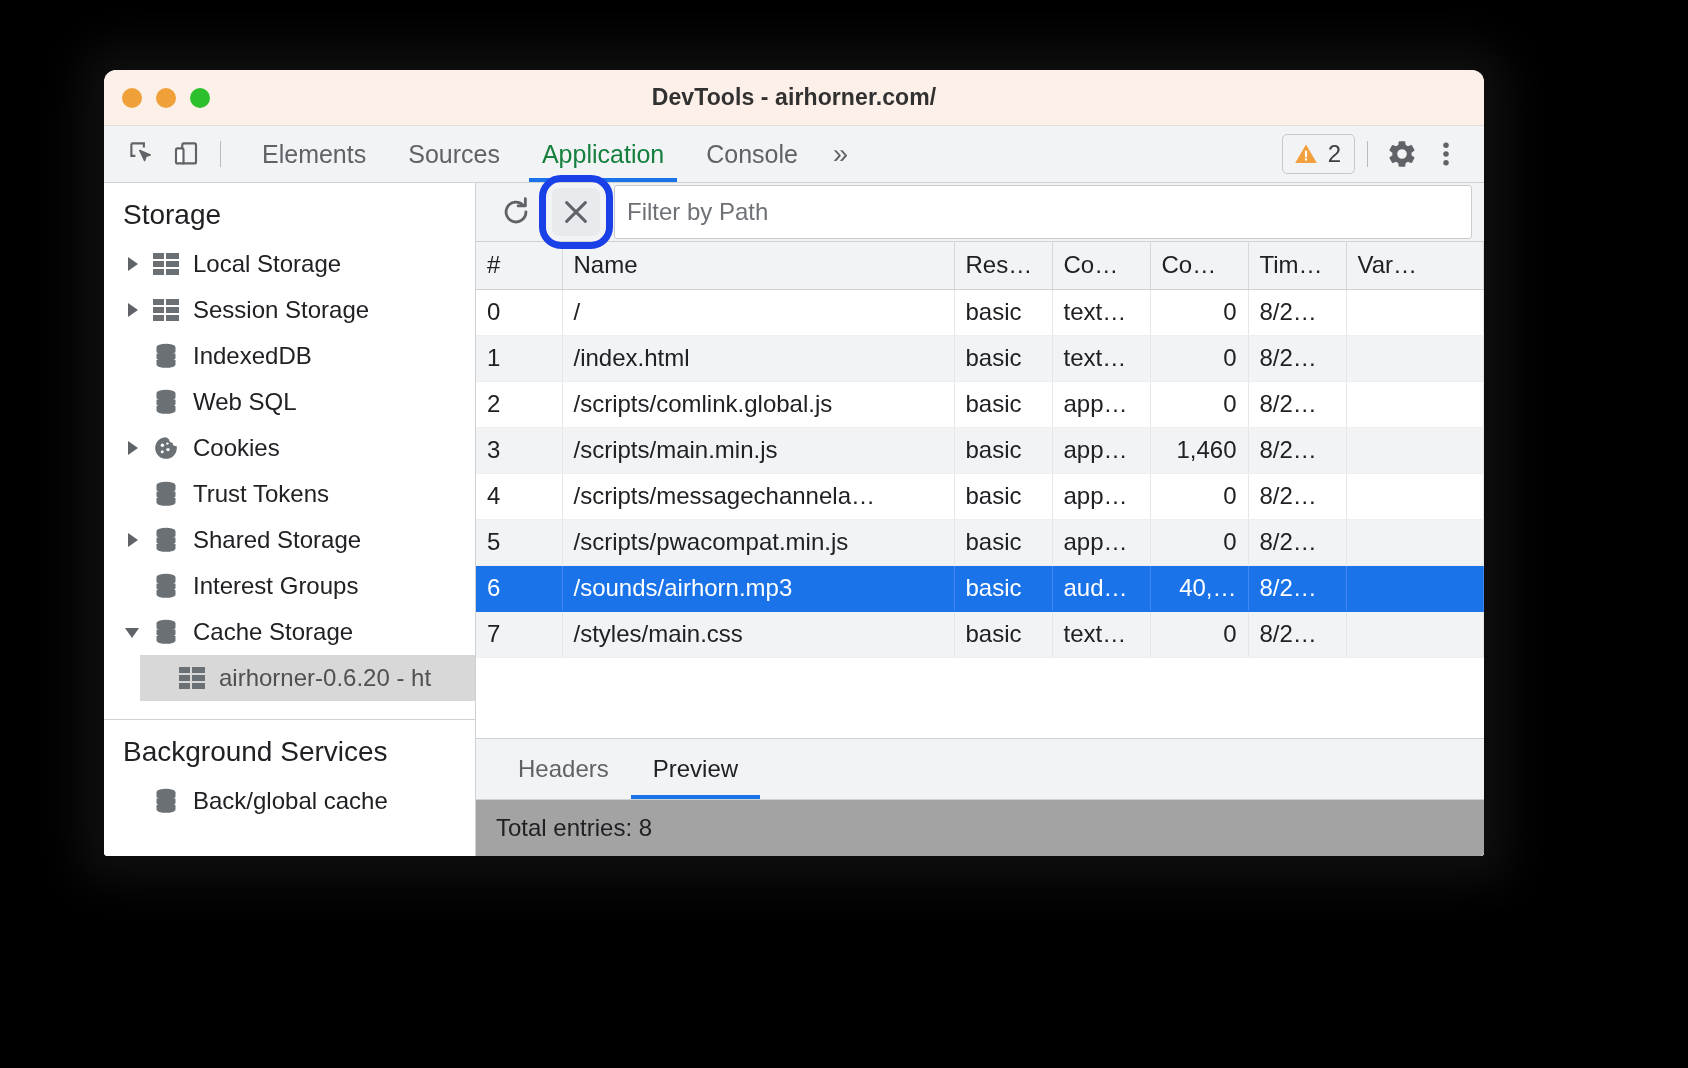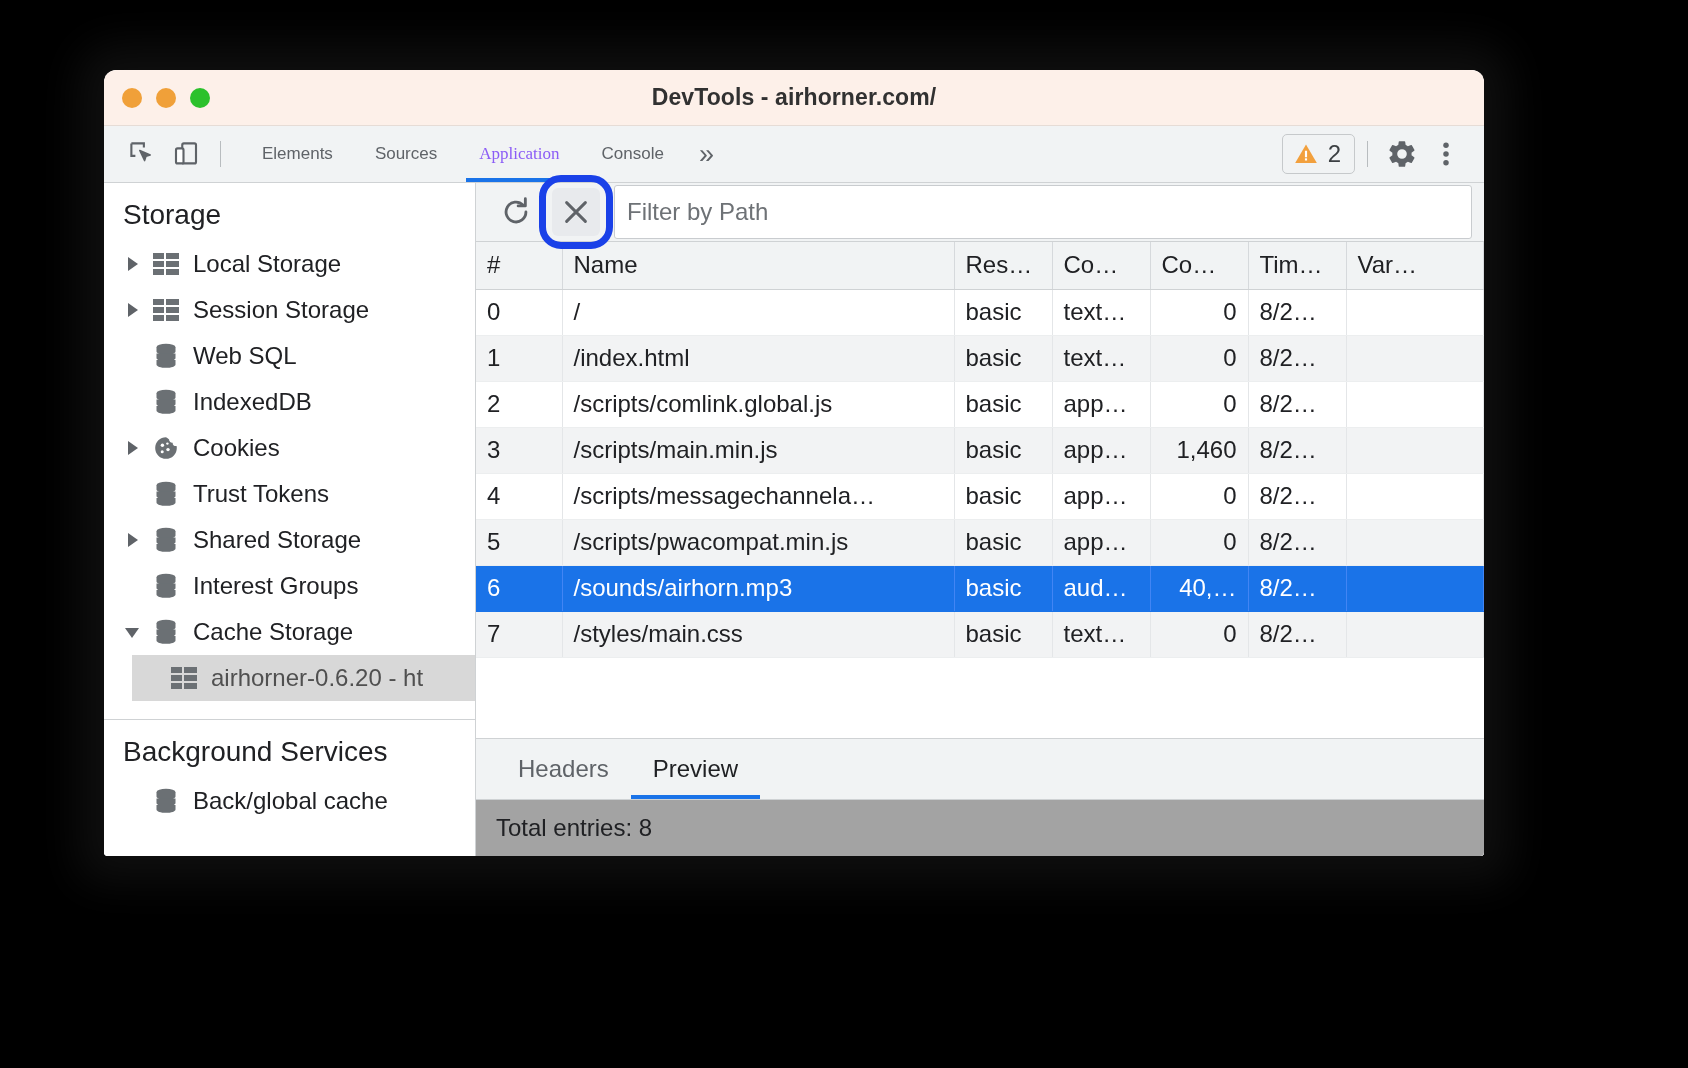--- a/index.html
+++ b/index.html
@@ -85,26 +85,26 @@
     align-items: center;
     height: 100%;
     margin-left: 8px;
   }
   .tab {
     position: relative;
     height: 100%;
     display: flex;
     align-items: center;
     padding: 0 21px;
-    font-size: 17px;
+    font-size: 25px;
     color: #5f6368;
     cursor: pointer;
     white-space: nowrap;
   }
-  .tab.active { color: #8b5cf6; font-family: Liberation Serif, serif; }
+  .tab.active { color: #15803d; }
   .tab.active::after {
     content: "";
     position: absolute;
     left: 8px; right: 8px; bottom: 0;
     height: 4px;
     background: #1a73e8;
   }
   .tab.more { font-size: 27px; padding: 0 14px; color: #5f6368; }
   #tb-right {
     margin-left: auto;
@@ -178,21 +178,21 @@
     border-right: 7px solid transparent;
   }
   .twisty.none { }
   .tree-icon {
     width: 30px; height: 26px;
     flex: 0 0 30px;
     margin-right: 12px;
     display: flex; align-items: center; justify-content: center;
   }
   .tree-label { line-height: 1; }
-  .tree-indent { margin-left: 28px; padding-left: 9px; }
+  .tree-indent { margin-left: 36px; padding-left: 9px; }
   .sidebar-divider {
     height: 1px;
     background: #cfd2d4;
     margin: 18px 0 0 0;
   }
 
   
   #main {
     flex: 1 1 auto;
     display: flex;
@@ -457,34 +457,34 @@
         <div class="tree-row">
           <span class="twisty none"></span>
           <span class="tree-icon">
             <svg width="26" height="26" viewBox="0 0 26 26">
               <ellipse cx="13" cy="4.2" rx="9.5" ry="3.4" fill="#6b7074"></ellipse>
               <path d="M3.5 4.2v4.4c0 1.9 4.25 3.4 9.5 3.4s9.5-1.5 9.5-3.4V4.2z" fill="#6b7074"></path>
               <path d="M3.5 10.6V15c0 1.9 4.25 3.4 9.5 3.4s9.5-1.5 9.5-3.4v-4.4z" fill="#6b7074"></path>
               <path d="M3.5 17v4.4c0 1.9 4.25 3.4 9.5 3.4s9.5-1.5 9.5-3.4V17z" fill="#6b7074"></path>
             </svg>
           </span>
-          <span class="tree-label">Web SQL</span>
+          <span class="tree-label">IndexedDB</span>
         </div>
 
         <div class="tree-row">
           <span class="twisty none"></span>
           <span class="tree-icon">
             <svg width="26" height="26" viewBox="0 0 26 26">
               <ellipse cx="13" cy="4.2" rx="9.5" ry="3.4" fill="#6b7074"></ellipse>
               <path d="M3.5 4.2v4.4c0 1.9 4.25 3.4 9.5 3.4s9.5-1.5 9.5-3.4V4.2z" fill="#6b7074"></path>
               <path d="M3.5 10.6V15c0 1.9 4.25 3.4 9.5 3.4s9.5-1.5 9.5-3.4v-4.4z" fill="#6b7074"></path>
               <path d="M3.5 17v4.4c0 1.9 4.25 3.4 9.5 3.4s9.5-1.5 9.5-3.4V17z" fill="#6b7074"></path>
             </svg>
           </span>
-          <span class="tree-label">IndexedDB</span>
+          <span class="tree-label">Web SQL</span>
         </div>
 
         <div class="tree-row">
           <span class="twisty collapsed"></span>
           <span class="tree-icon">
             <svg width="26" height="26" viewBox="0 0 26 26">
               <path d="M13 2.2a10.8 10.8 0 1010.8 10.8c0-.7-.08-1.4-.22-2.05a3 3 0 01-3.9-3.3 3 3 0 01-3.6-3.05A10.75 10.75 0 0013 2.2z" fill="#6b7074"></path>
               <circle cx="9.4" cy="10.2" r="1.7" fill="#ffffff"></circle>
               <circle cx="15" cy="14.6" r="1.7" fill="#ffffff"></circle>
               <circle cx="9.2" cy="16.8" r="1.5" fill="#ffffff"></circle>

